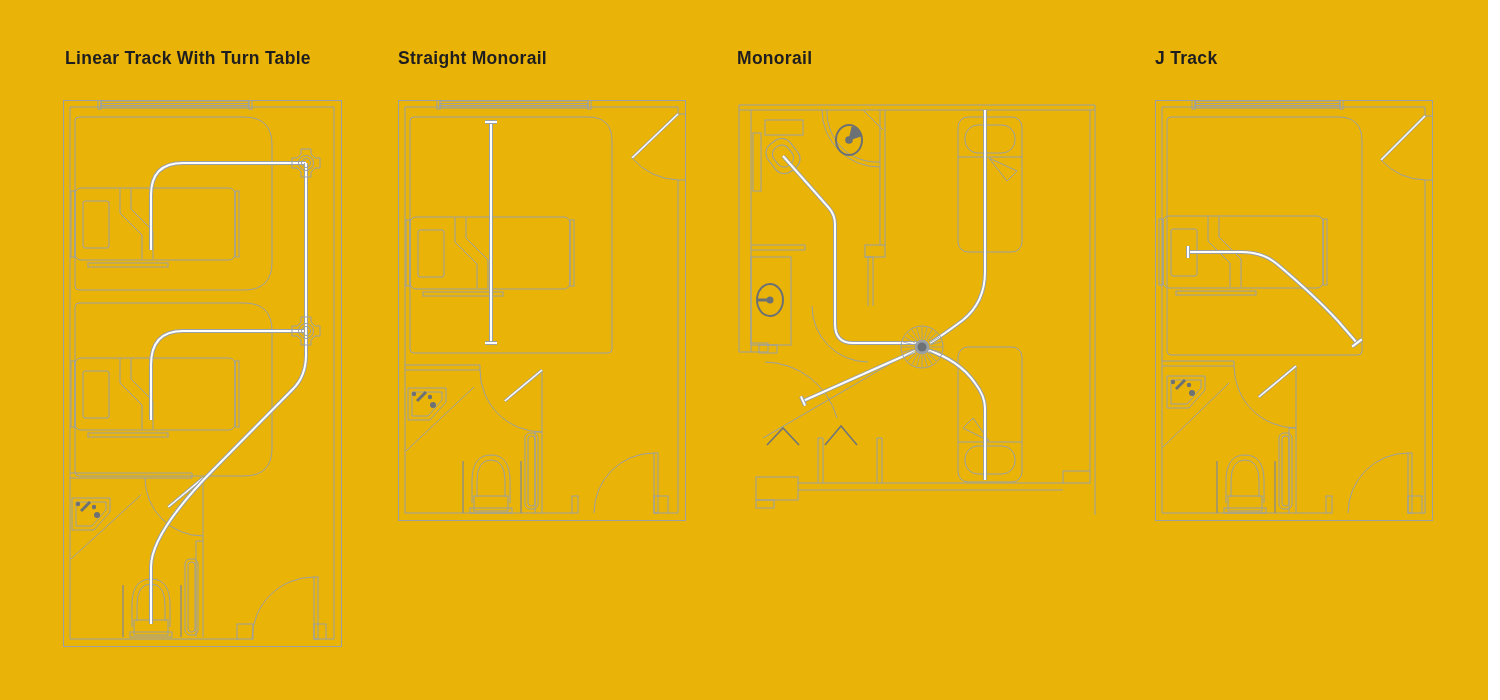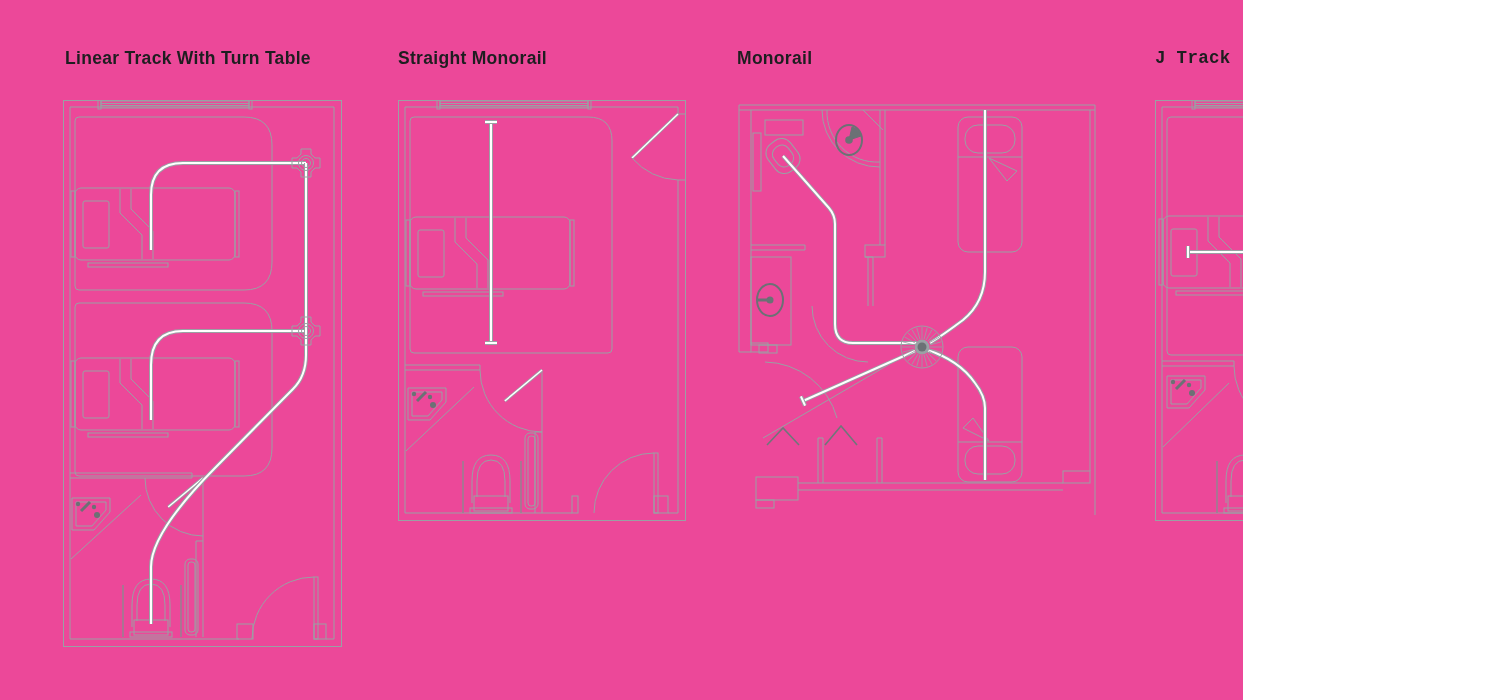--- a/index.html
+++ b/index.html
@@ -1,16 +1,16 @@
 <!DOCTYPE html>
 <html><head>
 <meta charset="utf-8">
 <style>
   html,body{margin:0;padding:0;background:#ffffff;}
-  .canvas{position:relative;width:1243px;height:700px;background:#ec4899;
+  .canvas{position:relative;width:1488px;height:700px;background:#eab308;
           font-family:"Liberation Sans",sans-serif;overflow:hidden;}
   .panel-title{position:absolute;top:48px;margin:0;font-size:17.5px;font-weight:700;
                letter-spacing:.3px;white-space:nowrap;}
   svg.plan{position:absolute;display:block;}
 </style>
 </head>
 <body>
 
 <div class="canvas">
 
@@ -324,21 +324,21 @@
           <line x1="190.65685424949237" y1="241.34314575050763" x2="199.14213562373095" y2="232.85786437626905" stroke="#9aa0a4" stroke-width="0.8"></line>
           <line x1="191.9282032302755" y1="243" x2="202.32050807568876" y2="237" stroke="#9aa0a4" stroke-width="0.8"></line>
           <line x1="192.72740661031256" y1="244.92944763917984" x2="204.31851652578138" y2="241.82361909794957" stroke="#9aa0a4" stroke-width="0.8"></line>
           <circle cx="185" cy="247" r="7.5" fill="#9aa0a4" stroke="none" stroke-width="1"></circle>
           <circle cx="185" cy="247" r="4.5" fill="#6b7175" stroke="none" stroke-width="1"></circle>
         </g>
       </svg>
   </section>
 
   <section>
-    <h2 class="panel-title" style="left: 1155px; color: rgb(30, 30, 32); font-family: Liberation Mono, monospace;">J Track</h2>
+    <h2 class="panel-title" style="left: 1155px; color: rgb(30, 30, 32);">J Track</h2>
     <svg class="plan" id="plan-3" style="left:1155px;top:100px" width="278" height="421" viewBox="0 0 278 421">
         <g>
           <rect x="0.5" y="0.5" width="277" height="420" rx="0" fill="none" stroke="#9aa0a4" stroke-width="1"></rect>
           <line x1="7" y1="7" x2="7" y2="413" stroke="#9aa0a4" stroke-width="1"></line>
           <line x1="7" y1="7" x2="270" y2="7" stroke="#9aa0a4" stroke-width="1"></line>
           <line x1="270" y1="7" x2="270" y2="16" stroke="#9aa0a4" stroke-width="1"></line>
           <line x1="270" y1="80" x2="270" y2="413" stroke="#9aa0a4" stroke-width="1"></line>
           <line x1="270" y1="16" x2="277" y2="16" stroke="#9aa0a4" stroke-width="1"></line>
           <line x1="270" y1="80" x2="277" y2="80" stroke="#9aa0a4" stroke-width="1"></line>
           <line x1="7" y1="413" x2="171" y2="413" stroke="#9aa0a4" stroke-width="1"></line>

